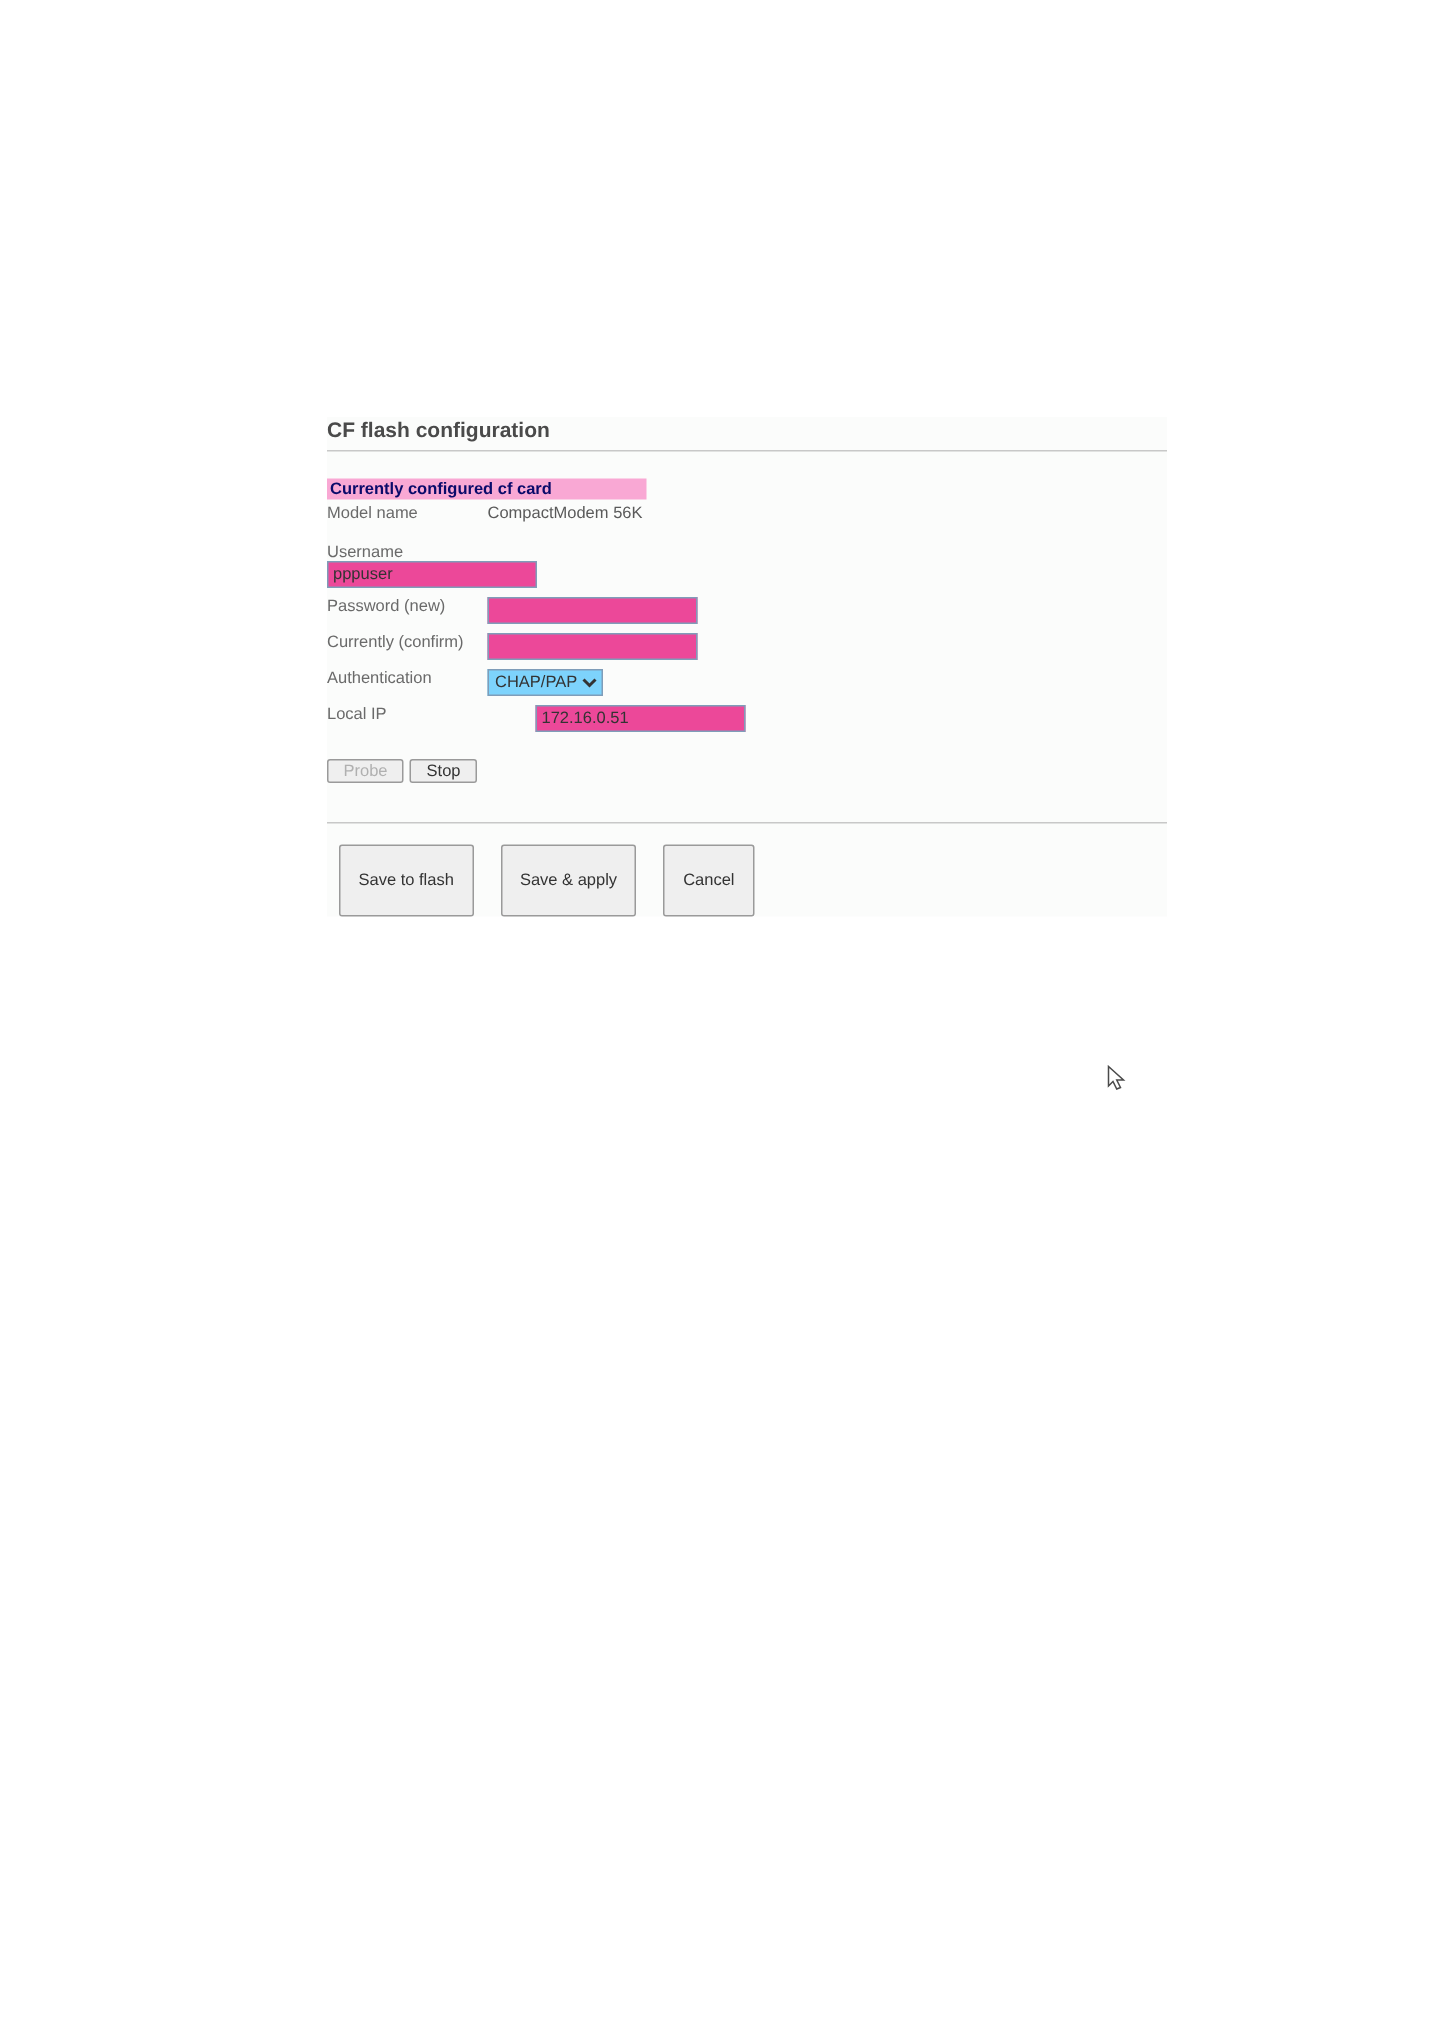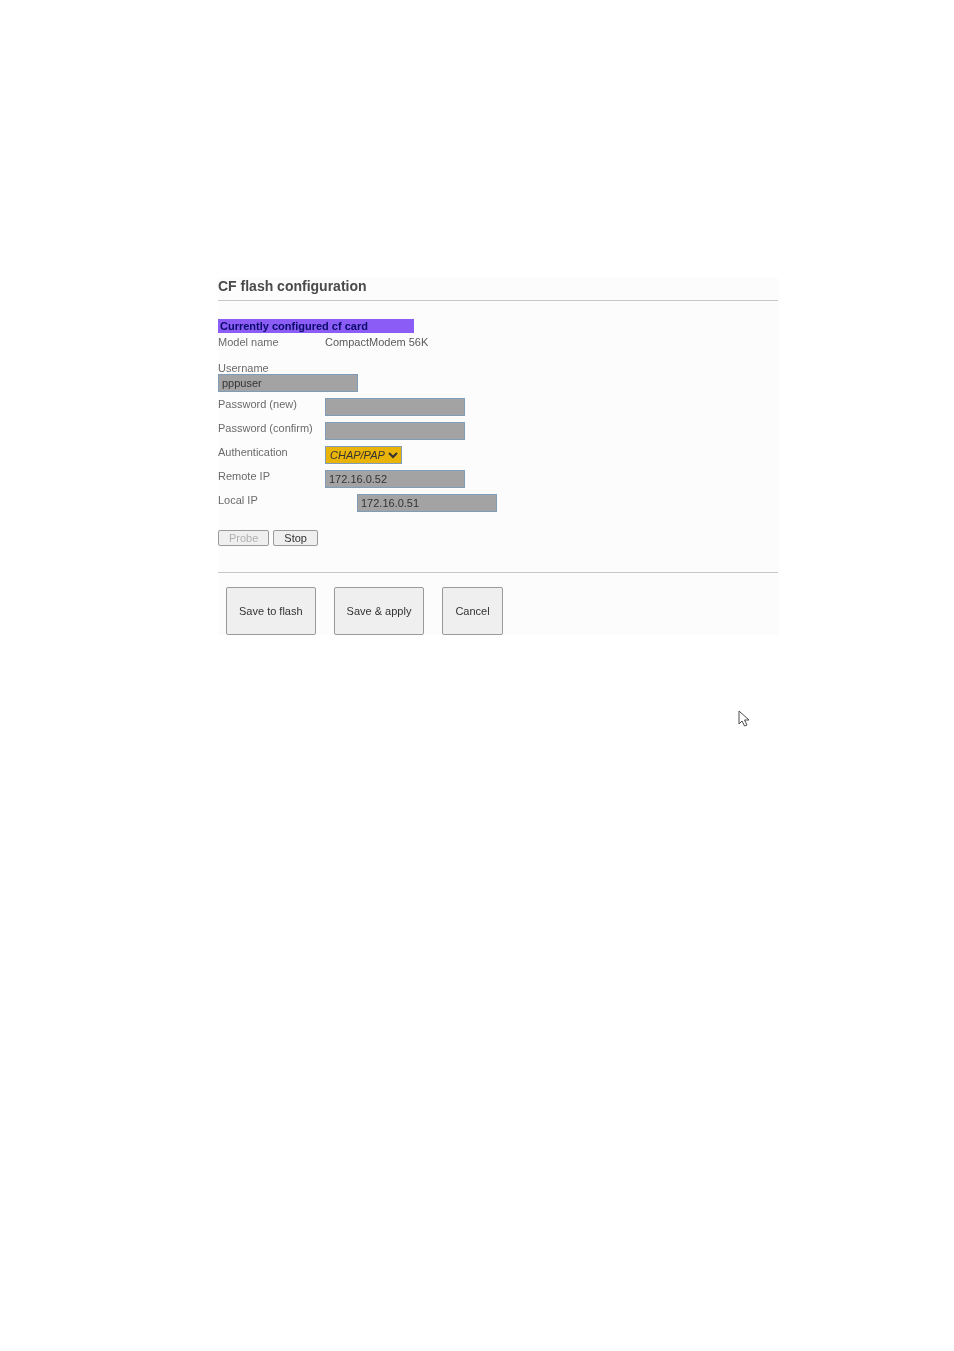--- a/index.html
+++ b/index.html
@@ -22,26 +22,26 @@
     .panel-title {
       font-size: 14px;
       font-weight: bold;
       color: #4a4a4a;
       padding-bottom: 6px;
       border-bottom: 1px solid #c8c8c8;
       margin-bottom: 18px;
     }
     .section-header {
       display: inline-block;
-      background: #8b5cf6;
+      background: #f9a8d4;
       color: #0a0a6a;
       font-weight: bold;
       padding: 1px 2px;
       font-size: 11px;
-      width: 196px;
+      width: 213px;
     }
     .row {
       display: flex;
       align-items: flex-start;
       margin-top: 3px;
     }
     .row.gap { margin-top: 14px; flex-direction: column; }
     .label-col {
       width: 107px;
       color: #6a6a6a;
@@ -51,31 +51,30 @@
       color: #5a5a5a;
       font-size: 11px;
     }
     input[type="text"], input[type="password"] {
       border: 1px solid #7f9db9;
       height: 18px;
       padding: 1px 3px;
       font-family: Verdana, Geneva, sans-serif;
       font-size: 11px;
       color: #333;
-      background: #a3a3a3;
+      background: #ec4899;
       width: 140px;
     }
     select {
       border: 1px solid #7f9db9;
       height: 18px;
       font-family: Verdana, Geneva, sans-serif;
       font-size: 11px;
-      background: #eab308;
+      background: #7dd3fc;
       color: #333;
-      font-style: italic;
     }
     .button-row {
       margin-top: 18px;
       display: flex;
       gap: 4px;
     }
     button {
       font-family: Verdana, Geneva, sans-serif;
       font-size: 11px;
       background: #efefef;
@@ -131,35 +130,31 @@
     <div class="label-col">Username</div>
     <input type="text" value="pppuser" style="">
   </div>
 
   <div class="row" style="margin-top:6px;">
     <div class="label-col">Password (new)</div>
     <input type="password" value="" style="">
   </div>
 
   <div class="row" style="margin-top:6px;">
-    <div class="label-col">Password (confirm)</div>
+    <div class="label-col">Currently (confirm)</div>
     <input type="password" value="" style="">
   </div>
 
   <div class="row" style="margin-top:6px;">
     <div class="label-col">Authentication</div>
     <select>
       <option>CHAP/PAP</option>
     </select>
   </div>
 
-  <div class="row" style="margin-top:6px;">
-    <div class="label-col">Remote IP</div>
-    <input type="text" value="172.16.0.52" style="">
-  </div>
 
   <div class="row" style="margin-top:6px;gap:32px;">
     <div class="label-col">Local IP</div>
     <input type="text" value="172.16.0.51" style="">
   </div>
 
   <div class="button-row">
     <button disabled="">Probe</button>
     <button>Stop</button>
   </div>

